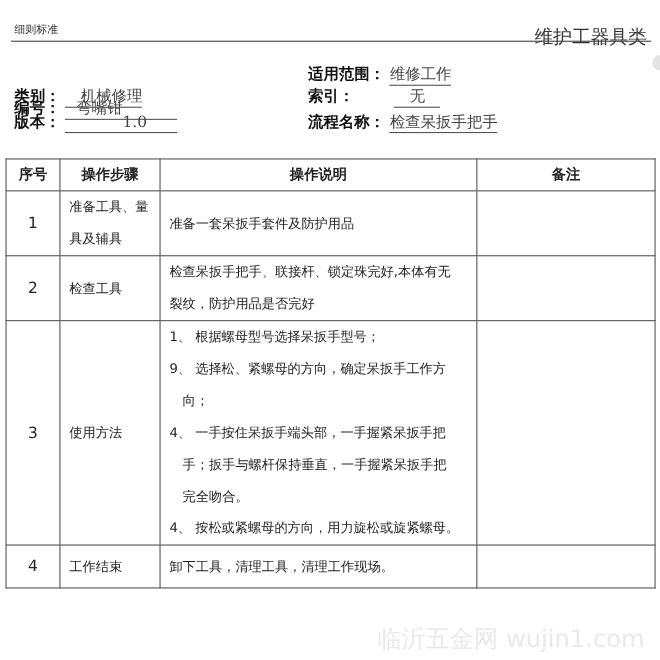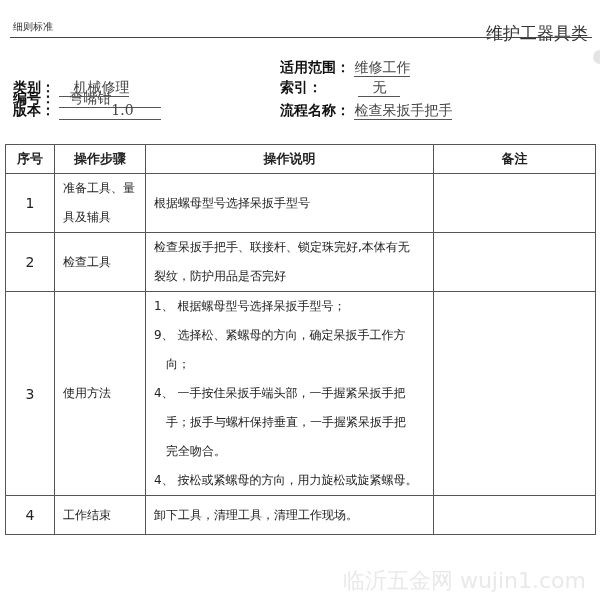--- a/index.html
+++ b/index.html
@@ -72,21 +72,21 @@
     </tr>
   </thead>
   <tbody>
     <tr style="height:58px;">
       <td class="num">1</td>
       <td class="step">
         <span class="desc-line">准备工具、量</span>
         <span class="desc-line">具及辅具</span>
       </td>
       <td class="desc">
-        <span class="desc-line">根据螺母型号选择呆扳手型号</span>
+        <span class="desc-line">准备一套呆扳手套件及防护用品</span>
       </td>
       <td></td>
     </tr>
     <tr style="height:59px;">
       <td class="num">2</td>
       <td class="step">
         <span class="desc-line">检查工具</span>
       </td>
       <td class="desc">
         <span class="desc-line">检查呆扳手把手、联接杆、锁定珠完好,本体有无</span>

